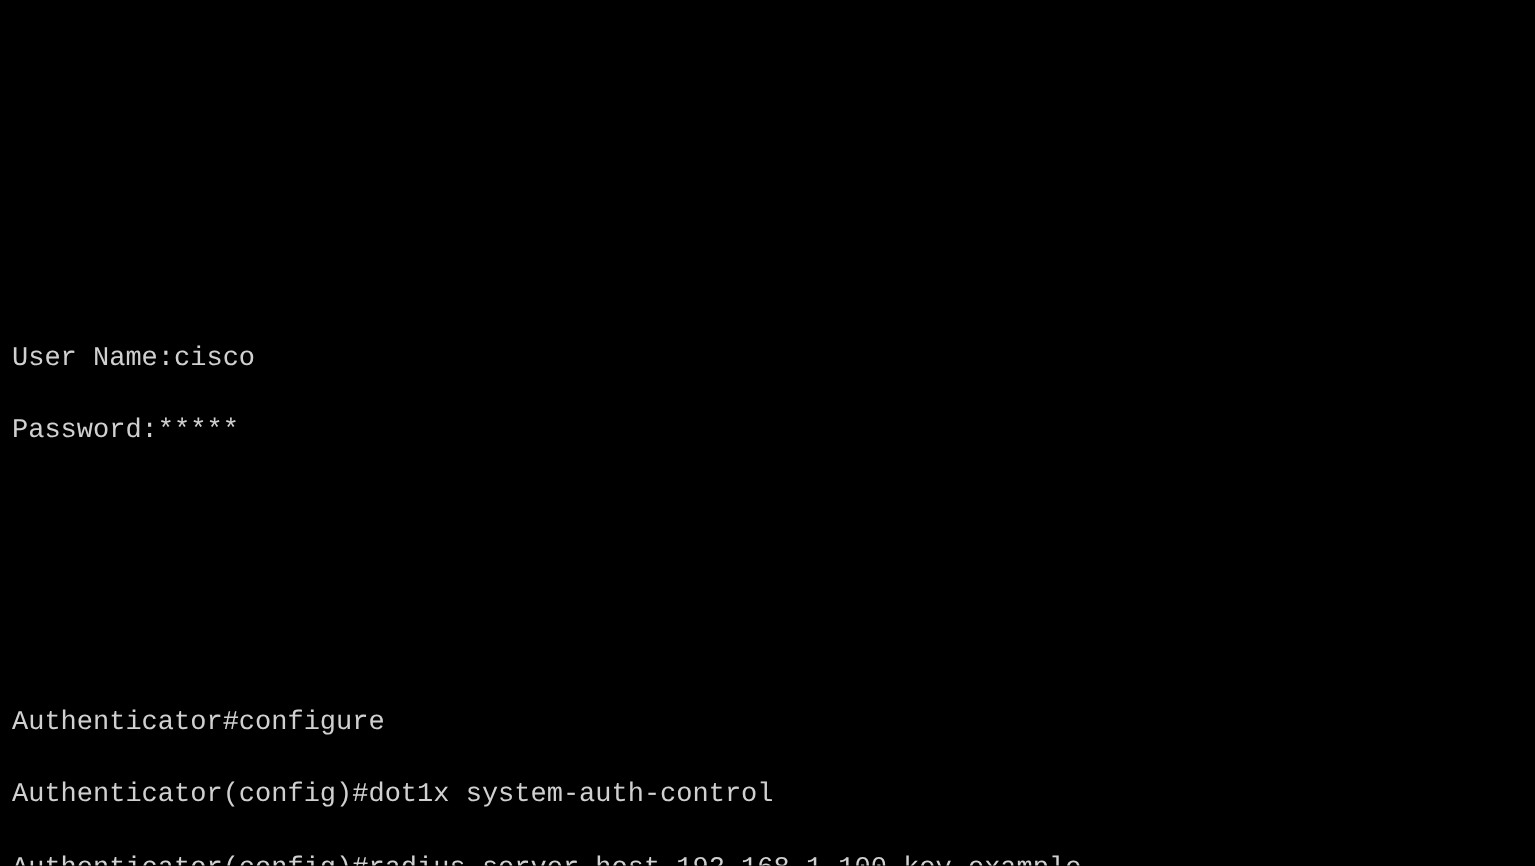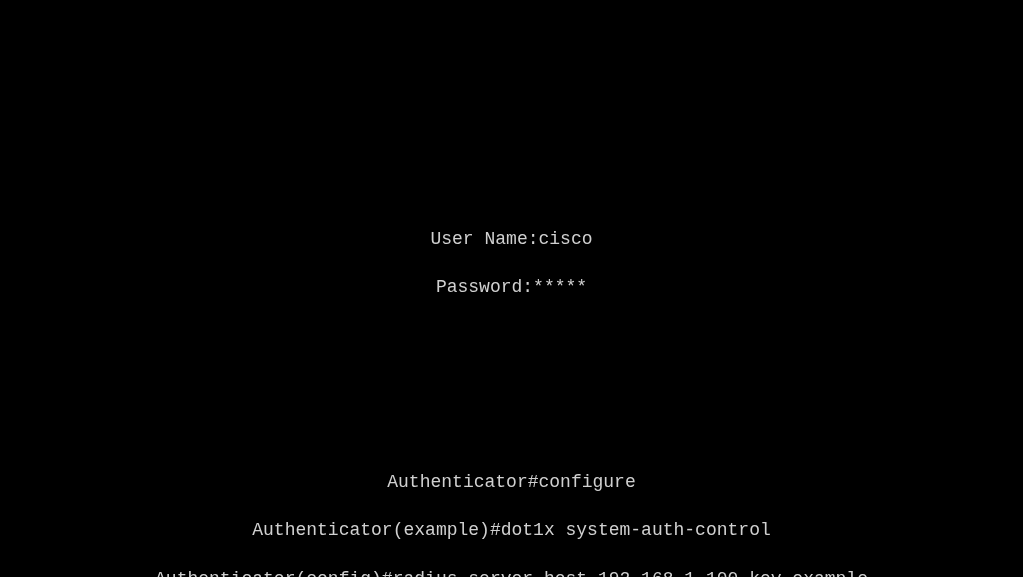--- a/index.html
+++ b/index.html
@@ -8,39 +8,39 @@
       color: #d0d0d0;
       font-family: "Courier New", Courier, monospace;
       font-size: 18px;
       line-height: 1.35;
       padding: 8px;
       width: 1023px;
       height: 577px;
       overflow: hidden;
       white-space: pre;
     }
-    .line { white-space: pre; text-align: center; }
+    .line { white-space: pre; }
     .blank { height: 1.35em; }
   </style>
 </head>
 <body>
 
 
 
 <div class="blank"></div>
 <div class="blank"></div>
 
 <div class="line"><span>User Name:</span><span>cisco</span></div>
 <div class="line"><span>Password:</span><span>*****</span></div>
 
 <div class="blank"></div>
 <div class="blank"></div>
 
 <div class="line">Authenticator#configure</div>
-<div class="line">Authenticator(example)#dot1x system-auth-control</div>
+<div class="line">Authenticator(config)#dot1x system-auth-control</div>
 <div class="line">Authenticator(config)#radius-server host 192.168.1.100 key example</div>
 
 
 
 
 
 
 
 
 

